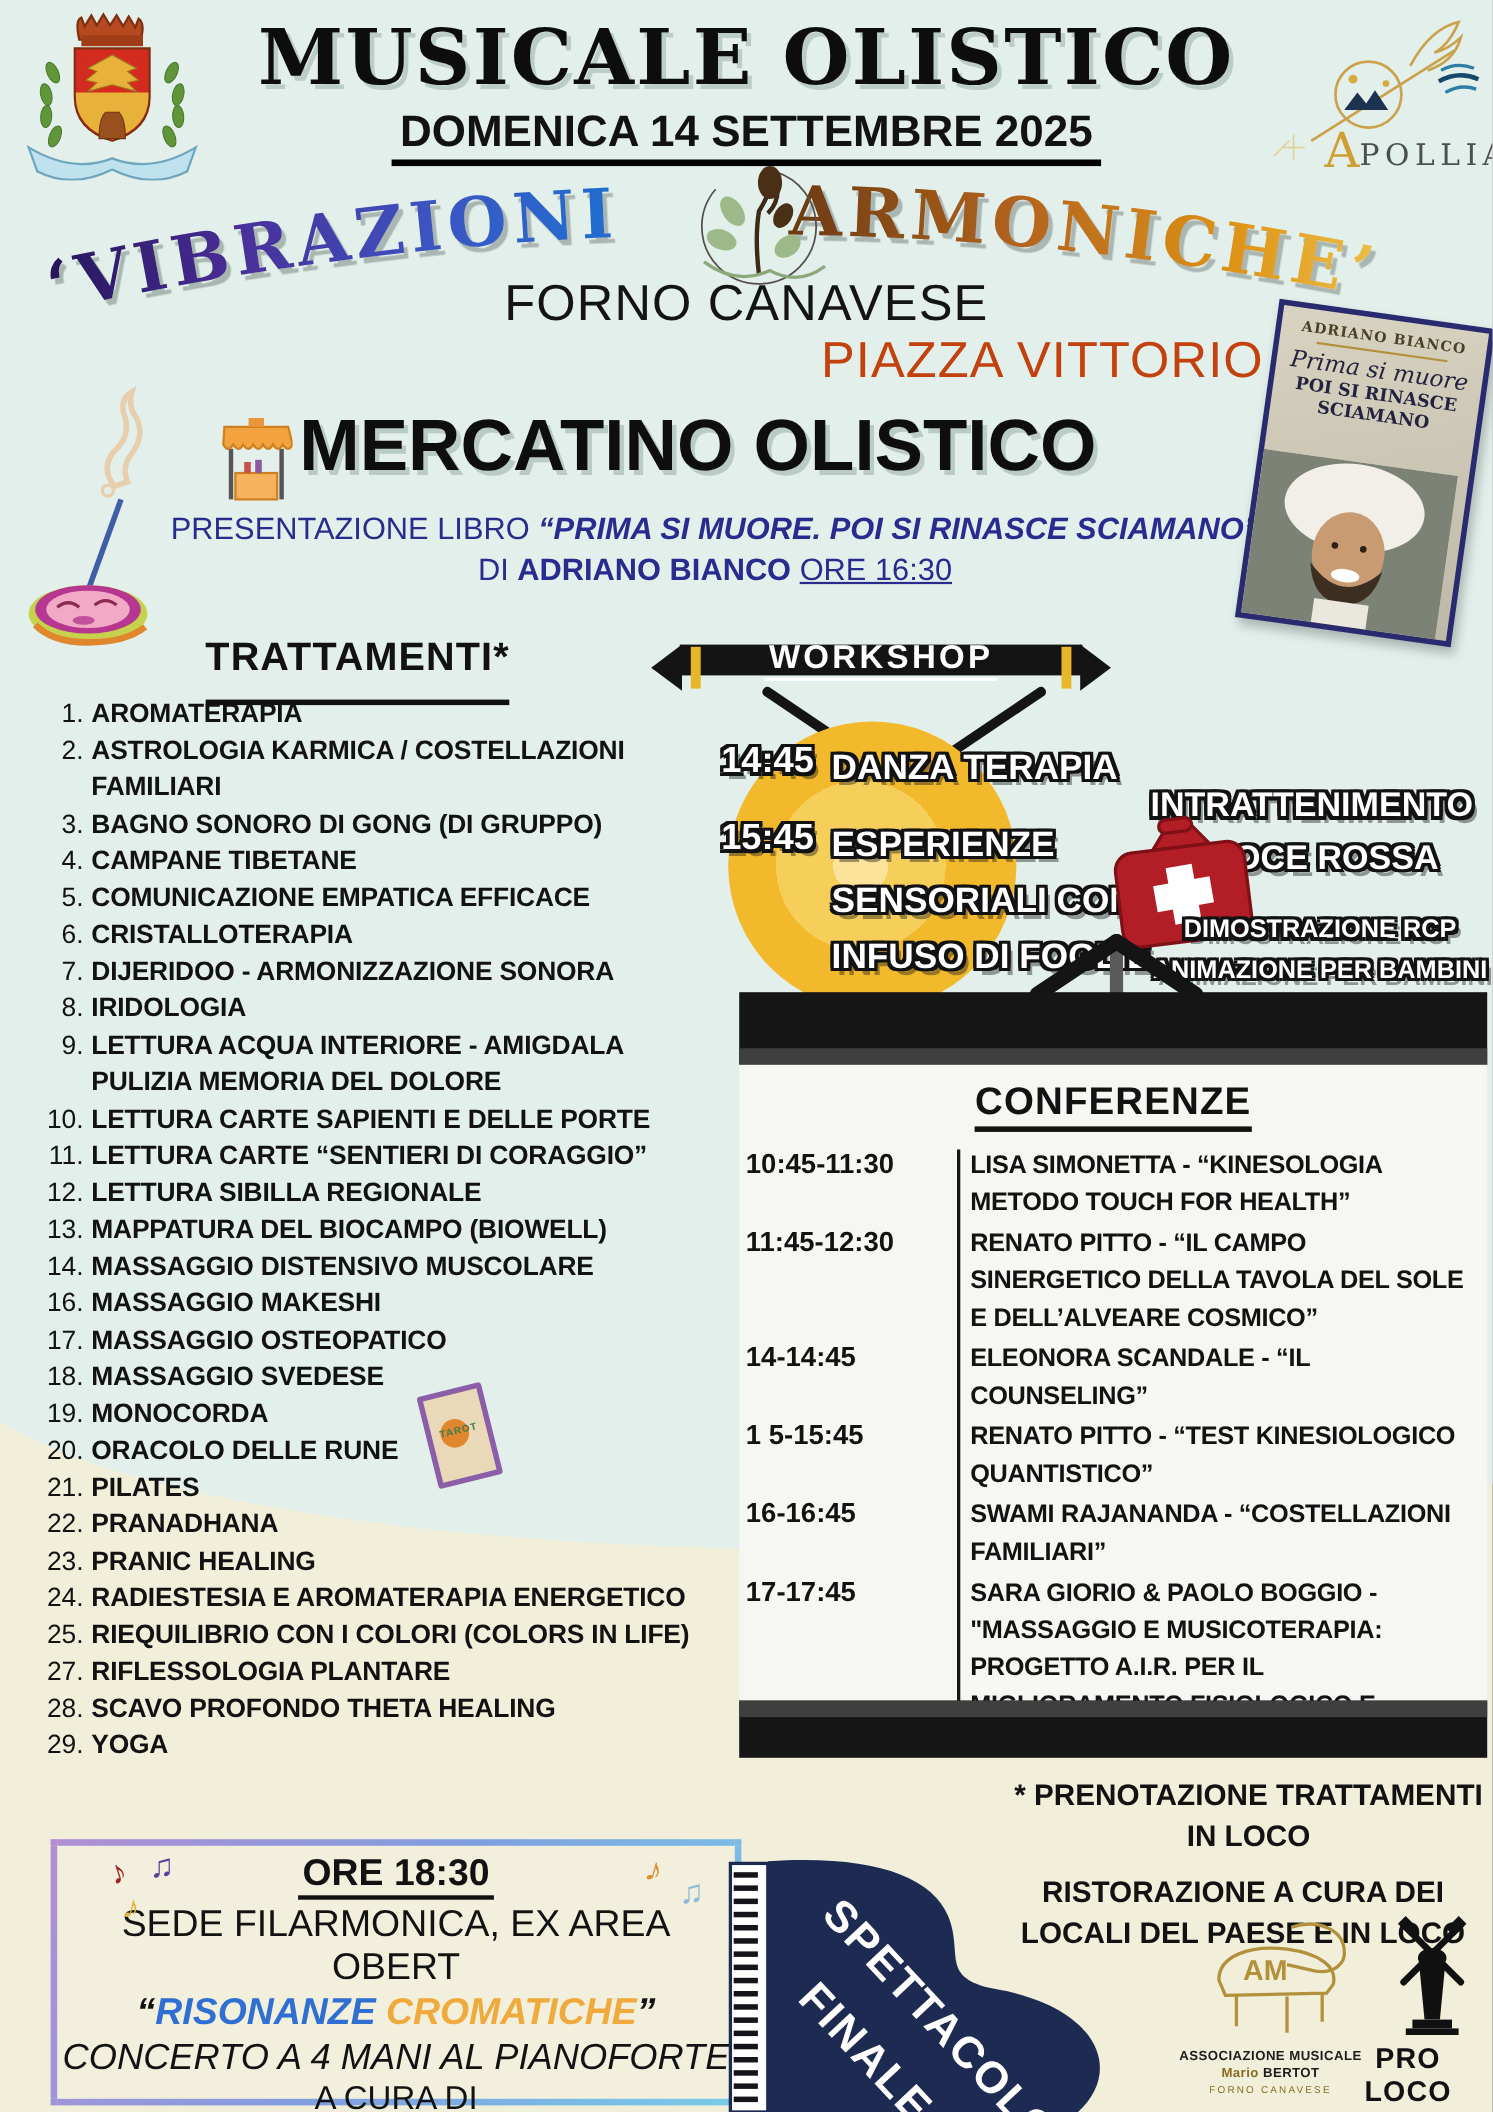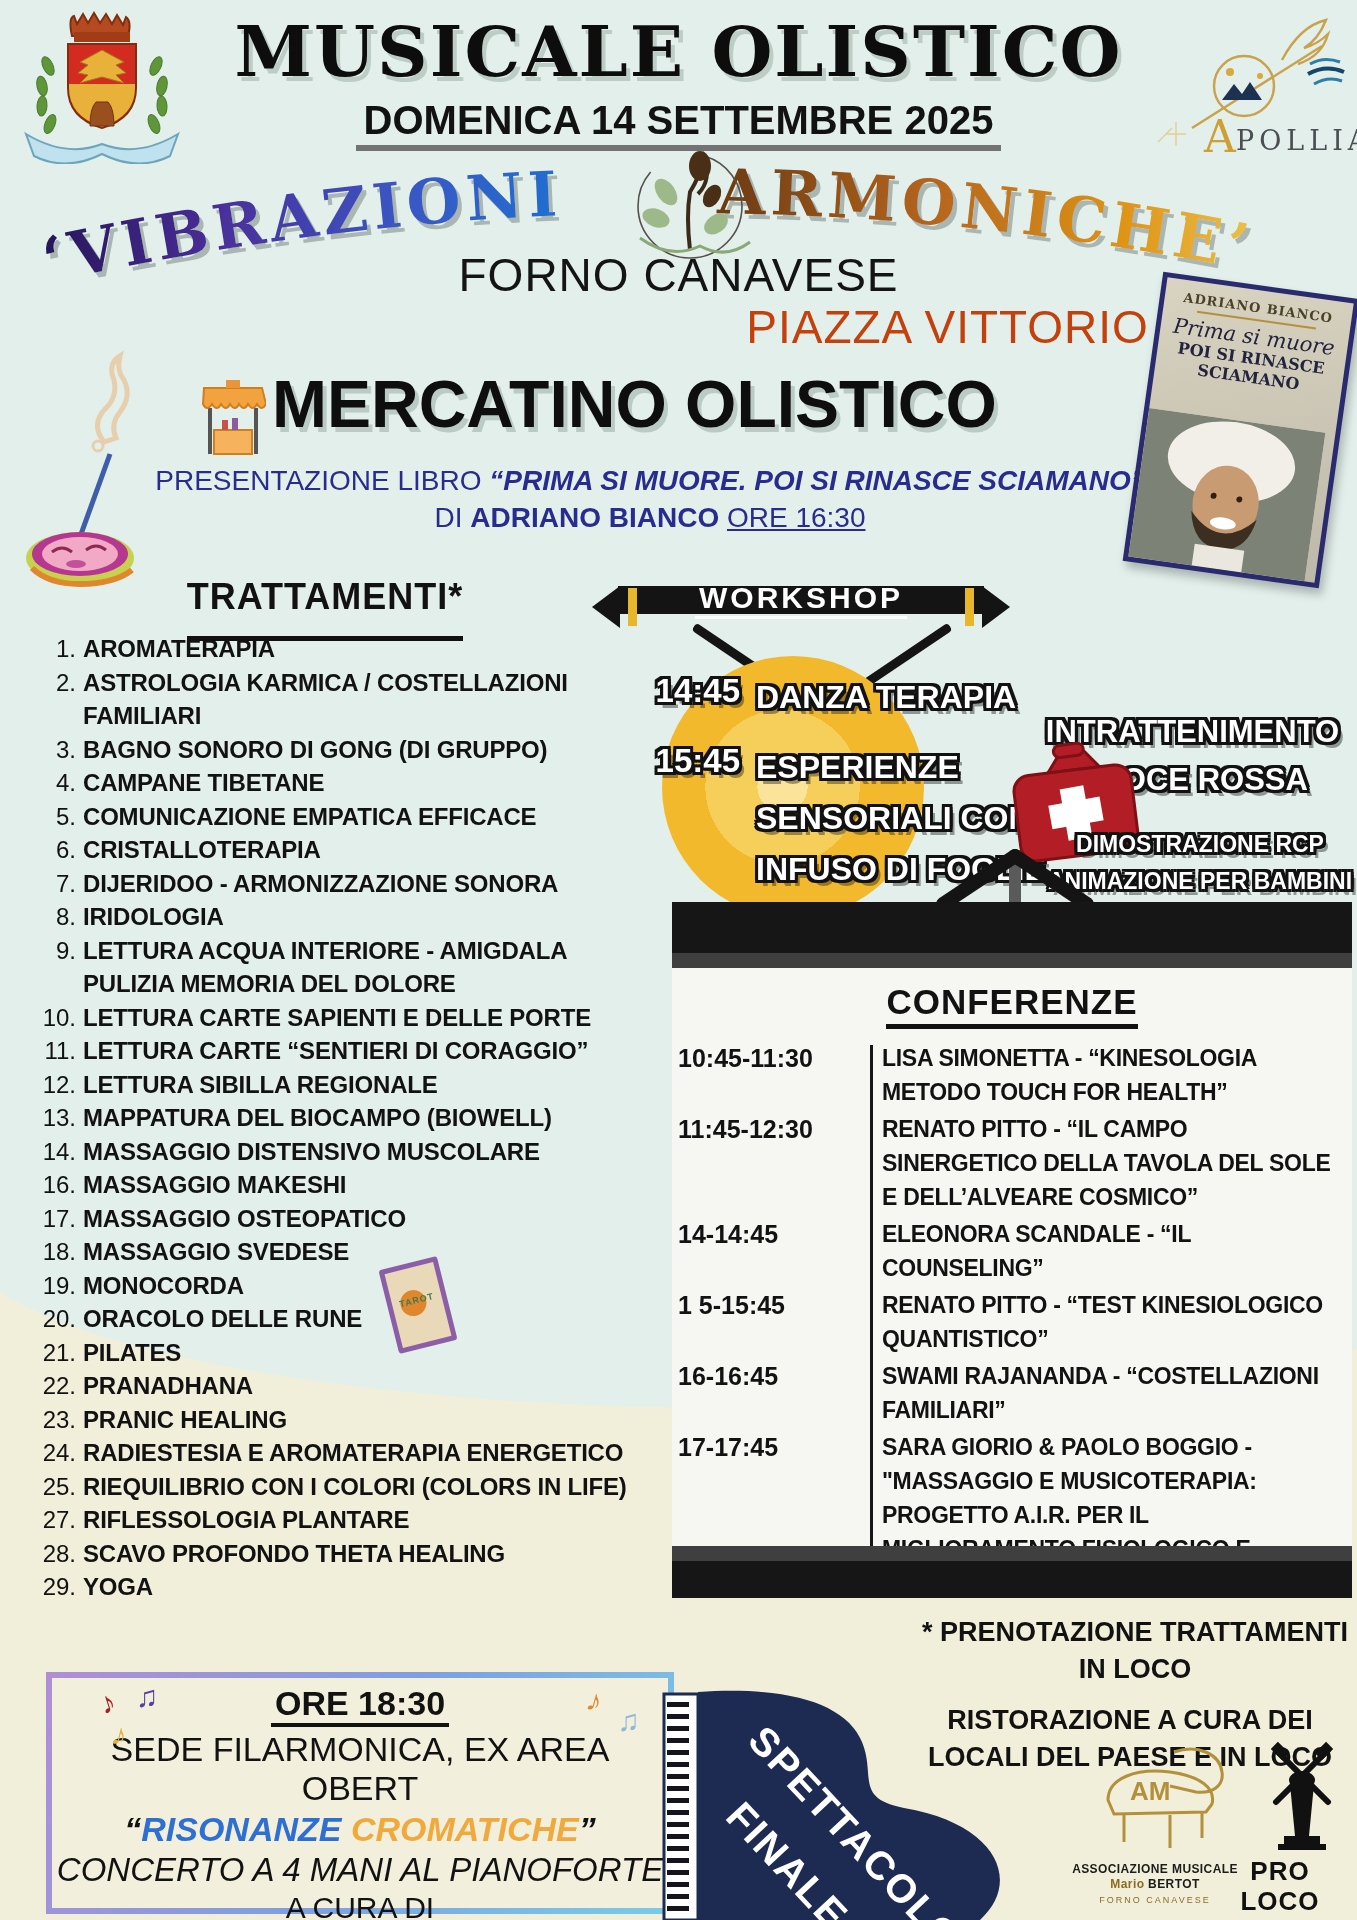--- a/index.html
+++ b/index.html
@@ -14,21 +14,21 @@
   }
   
   .main-title{
     left:0; top:10px; width:1357px; text-align:center;
     font-family:"DejaVu Serif",serif; font-weight:bold; font-size:70px; letter-spacing:2px;
     color:#0d0d0d; text-shadow:4px 5px 0 #bccdc6;
   }
   .date-line{left:0; top:98px; width:1357px; text-align:center;}
   .date-line span{
     display:inline-block; font-size:40px; font-weight:bold; letter-spacing:0px;
-    border-bottom:6px solid #737373; padding:0 8px 2px 8px;
+    border-bottom:6px solid #000000; padding:0 8px 2px 8px;
   }
   .town-line{left:0; top:248px; width:1357px; text-align:center; font-size:46px; font-weight:400; letter-spacing:1px; color:#141414;}
   .square-line{left:0; top:300px; width:1357px; text-align:right; font-size:46px; font-weight:400; letter-spacing:1px; color:#c2410c;}
   
   .mercatino-title{
     left:272px; top:366px; font-size:66px; font-weight:bold; letter-spacing:0px; color:#0e0e0e;
     text-shadow:4px 5px 0 #b9cbc4;
   }
   .presenta{left:120px; top:462px; width:1060px; text-align:center; color:#282c8e; font-size:28px; line-height:37px; font-weight:bold;}
   .presenta .pl{font-weight:400;}

